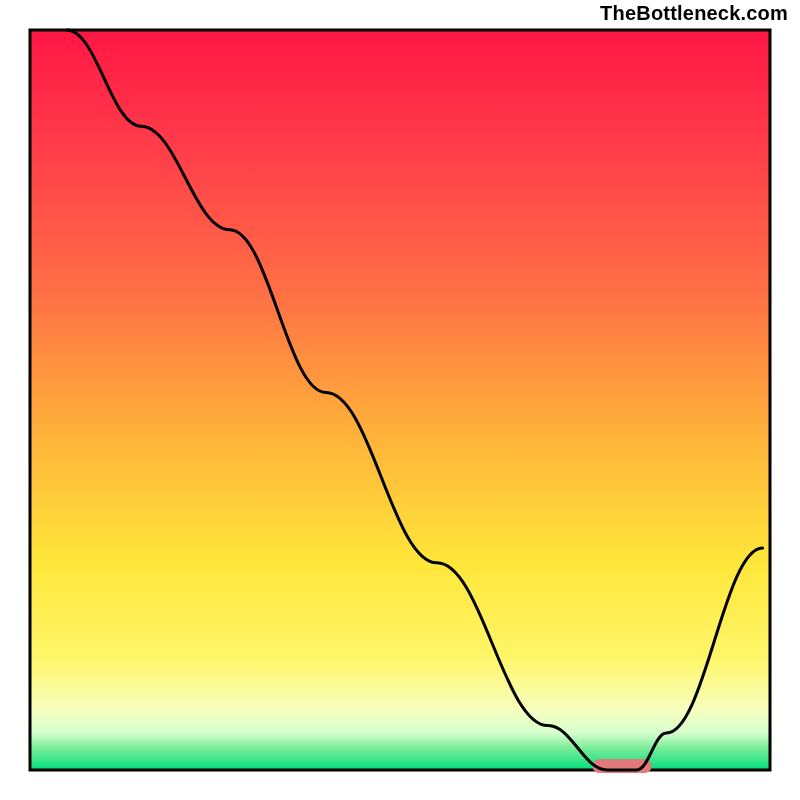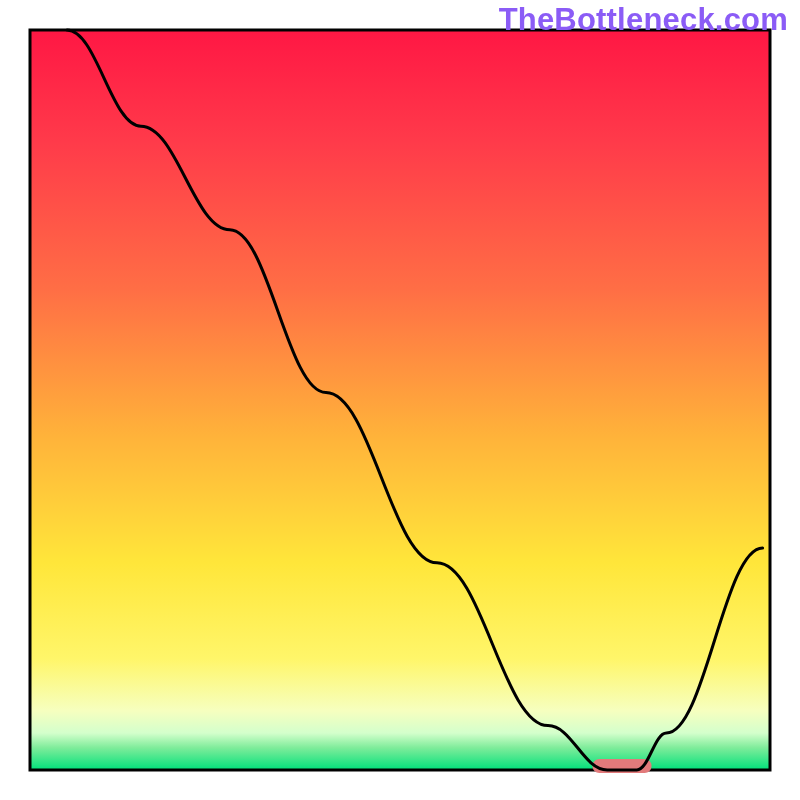--- a/index.html
+++ b/index.html
@@ -12,23 +12,23 @@
   }
   .container {
     position: relative;
     width: 800px;
     height: 800px;
   }
   .watermark {
     position: absolute;
     top: 2px;
     right: 12px;
-    font-size: 31px;
+    font-size: 20px;
     font-weight: 600;
-    color: #8b5cf6;
+    color: #000000;
     letter-spacing: 0.2px;
     z-index: 10;
   }
   svg.chart {
     position: absolute;
     top: 0;
     left: 0;
     width: 800px;
     height: 800px;
   }

